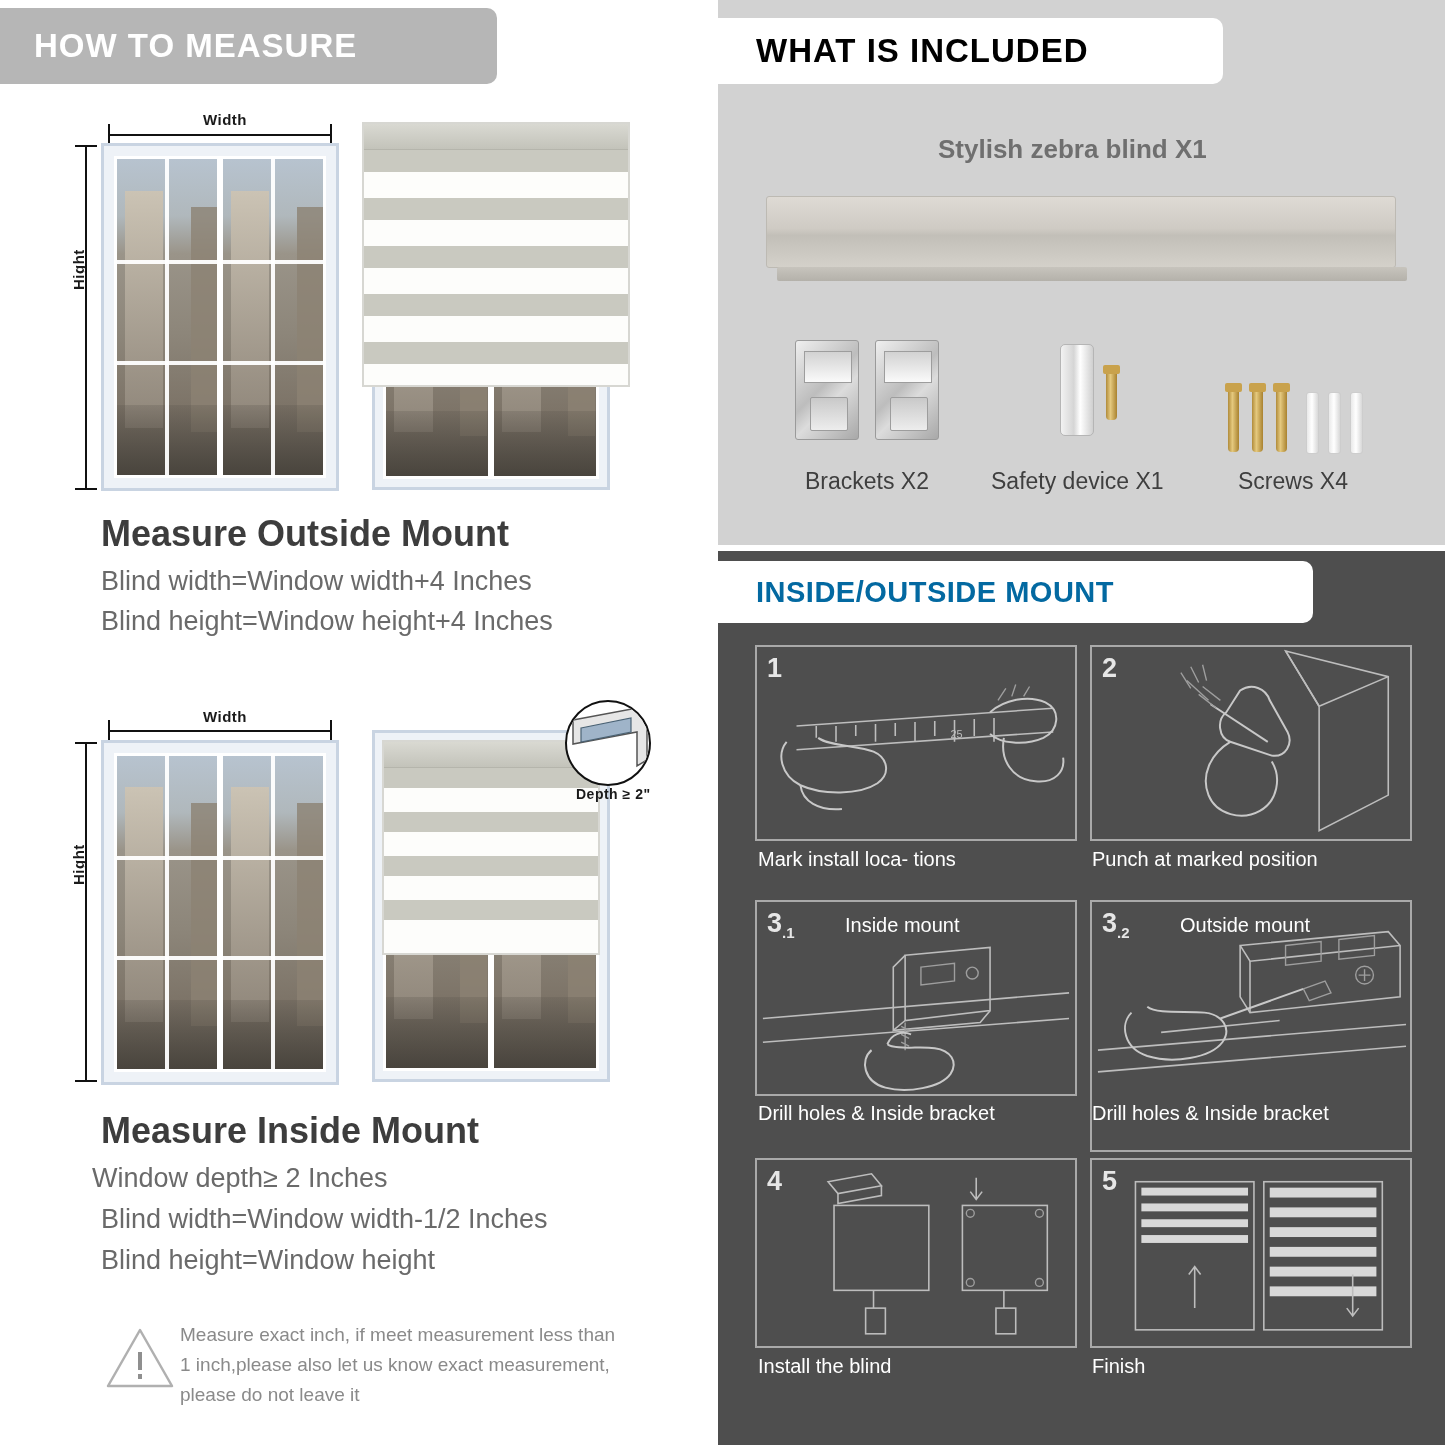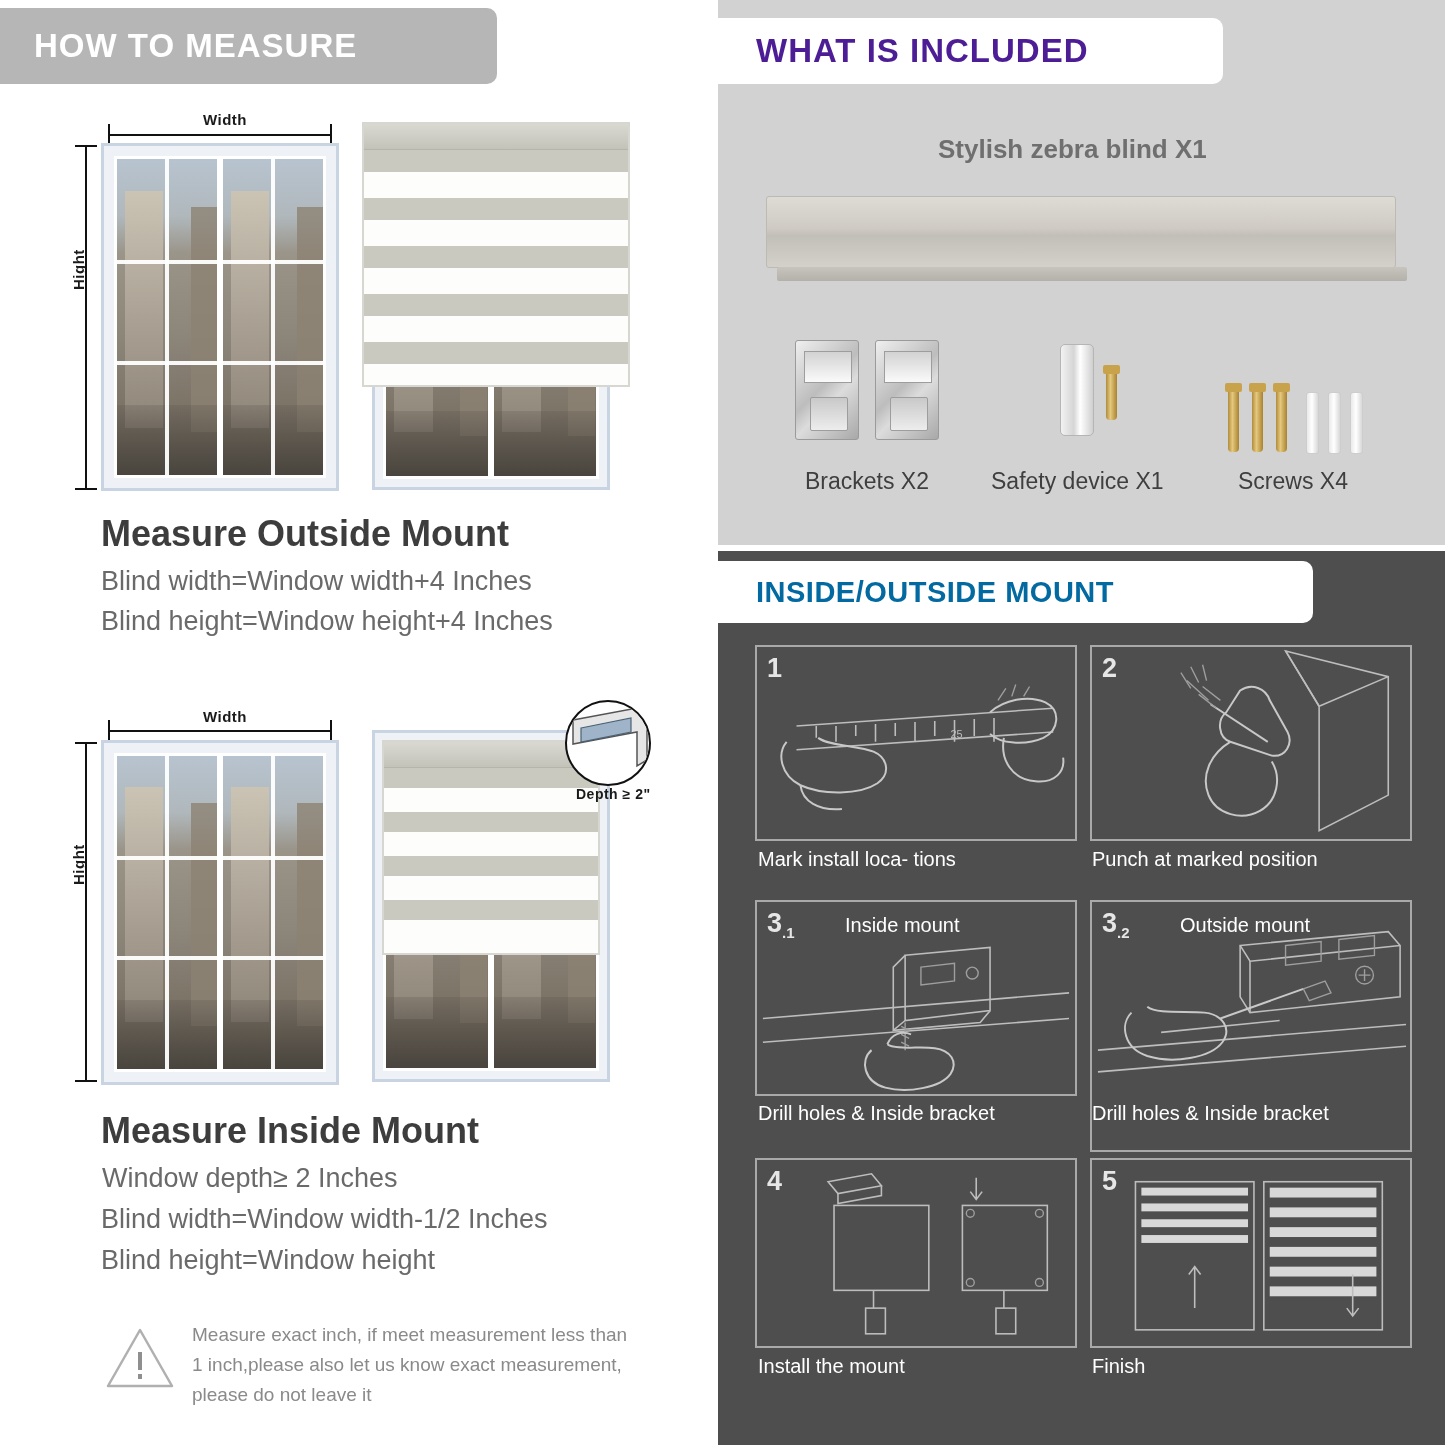--- a/index.html
+++ b/index.html
@@ -66,34 +66,34 @@
     position:absolute; background:#eef2f7; border:3px solid #c9d4e2;
   }
 
   .dim-label { position:absolute; font-size:15px; color:#1a1a1a; font-weight:bold; letter-spacing:.5px; }
   .dim-line { position:absolute; background:#111; }
 
   .blk-title { position:absolute; font-size:36px; color:#3d3d3d; font-weight:bold; }
   .blk-line { position:absolute; font-size:27px; color:#6a6a6a; }
 
   .note {
-    position:absolute; font-size:19px; color:#8a8a8a; line-height:30px;margin-left:12px;
+    position:absolute; font-size:19px; color:#8a8a8a; line-height:30px;
   }
 
   
   .right-top {
     position:absolute; left:718px; top:0; width:727px; height:545px;
     background:#d2d2d2;
   }
   .hdr-included {
     position:absolute; left:718px; top:18px; width:505px; height:66px;
     background:#ffffff; border-radius:0 10px 10px 0;
     display:flex; align-items:center; padding-left:38px;
   }
-  .hdr-included span { color:#4c1d95; font-size:33px; font-weight:bold; letter-spacing:1px; }
+  .hdr-included span { color:#000000; font-size:33px; font-weight:bold; letter-spacing:1px; }
 
   .included-title {
     position:absolute; font-size:26px; font-weight:bold; color:#6f6f6f;
   }
 
   .zebra-bar {
     position:absolute; left:766px; top:196px; width:630px; height:72px;
     background:linear-gradient(180deg,#dedad4 0%, #cfcbc4 45%, #c2bfb8 55%, #d4d1ca 100%);
     border:1px solid #bdbab3;
     border-radius:3px;
@@ -309,21 +309,21 @@
       <div class="depth-circle" style="left:565px; top:700px;">
         <svg width="86" height="86" viewBox="0 0 86 86">
           <path d="M6 18 L70 6 L80 12 L80 58 L70 64 L70 30 L6 42 Z" fill="#e6e6e6" stroke="#555" stroke-width="1.5"></path>
           <path d="M14 26 L64 16 L64 30 L14 40 Z" fill="#9fb4c9" stroke="#4a6274" stroke-width="1.2"></path>
         </svg>
       </div>
       <div class="dim-label" style="left:576px; top:786px; font-size:14px;">Depth ≥ 2"</div>
     </div>
 
     <div class="blk-title" style="left:101px; top:1110px;">Measure Inside Mount</div>
-    <div class="blk-line" style="left:102px; top:1163px;">Window depth≥ 2 Inches</div>
+    <div class="blk-line" style="left:92px; top:1163px;">Window depth≥ 2 Inches</div>
     <div class="blk-line" style="left:101px; top:1204px;">Blind width=Window width-1/2 Inches</div>
     <div class="blk-line" style="left:101px; top:1245px;">Blind height=Window height</div>
 
     <svg style="position:absolute; left:104px; top:1322px;" width="72" height="72" viewBox="0 0 72 72">
       <path d="M36 8 L68 64 L4 64 Z" fill="none" stroke="#b0b0b0" stroke-width="2.5" stroke-linejoin="round"></path>
       <rect x="34" y="30" width="4" height="18" fill="#8f8f8f"></rect>
       <rect x="34" y="52" width="4" height="5" fill="#8f8f8f"></rect>
     </svg>
     <div class="note" style="left:180px; top:1320px; width:445px;">Measure exact inch, if meet measurement less than 1 inch,please also let us know exact measurement, please do not leave it</div>
   </div>
@@ -440,21 +440,21 @@
       <rect class="thin" x="208" y="46" width="86" height="86" fill="#5b5b5b"></rect>
       <circle class="thin2" cx="216" cy="54" r="4"></circle>
       <circle class="thin2" cx="286" cy="54" r="4"></circle>
       <circle class="thin2" cx="216" cy="124" r="4"></circle>
       <circle class="thin2" cx="286" cy="124" r="4"></circle>
       <path class="thin" d="M250 132 L250 150"></path>
       <rect class="thin" x="242" y="150" width="20" height="26" fill="#efefef"></rect>
       <path class="thin" d="M222 18 L222 40 M216 32 L222 40 L228 32"></path>
     </svg>
   </div>
-  <div class="step-caption" style="left:758px; top:1355px;">Install the mount</div>
+  <div class="step-caption" style="left:758px; top:1355px;">Install the blind</div>
 
   <div class="step" style="left:1090px; top:1158px; width:322px; height:190px;">
     <div class="step-num">5</div>
     <svg class="sketch" viewBox="0 0 322 190">
       <rect class="thin" x="44" y="22" width="120" height="150"></rect>
       <rect x="50" y="28" width="108" height="8" fill="#d8d8d8"></rect>
       <rect x="50" y="44" width="108" height="8" fill="#d8d8d8"></rect>
       <rect x="50" y="60" width="108" height="8" fill="#d8d8d8"></rect>
       <rect x="50" y="76" width="108" height="8" fill="#d8d8d8"></rect>
       <path class="thin" d="M104 150 L104 108 M98 116 L104 108 L110 116"></path>

